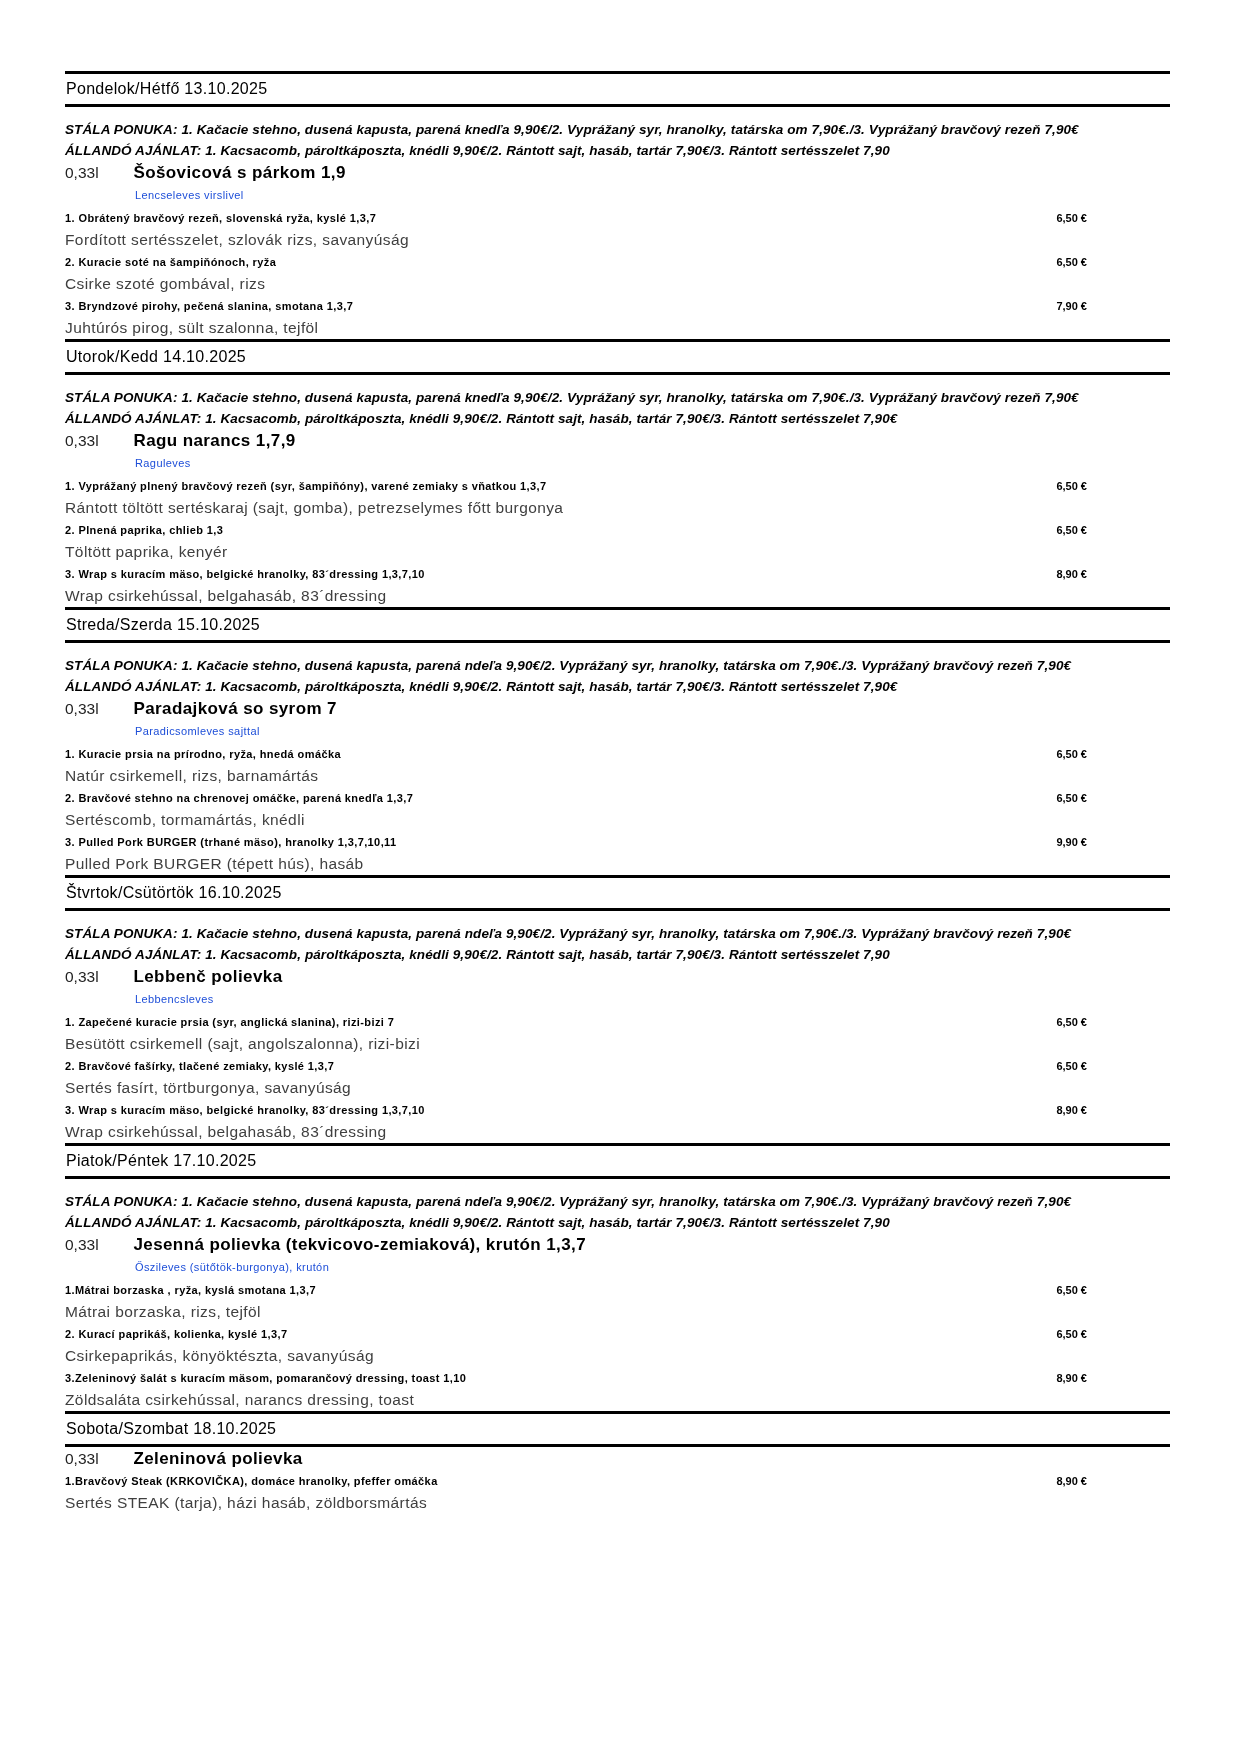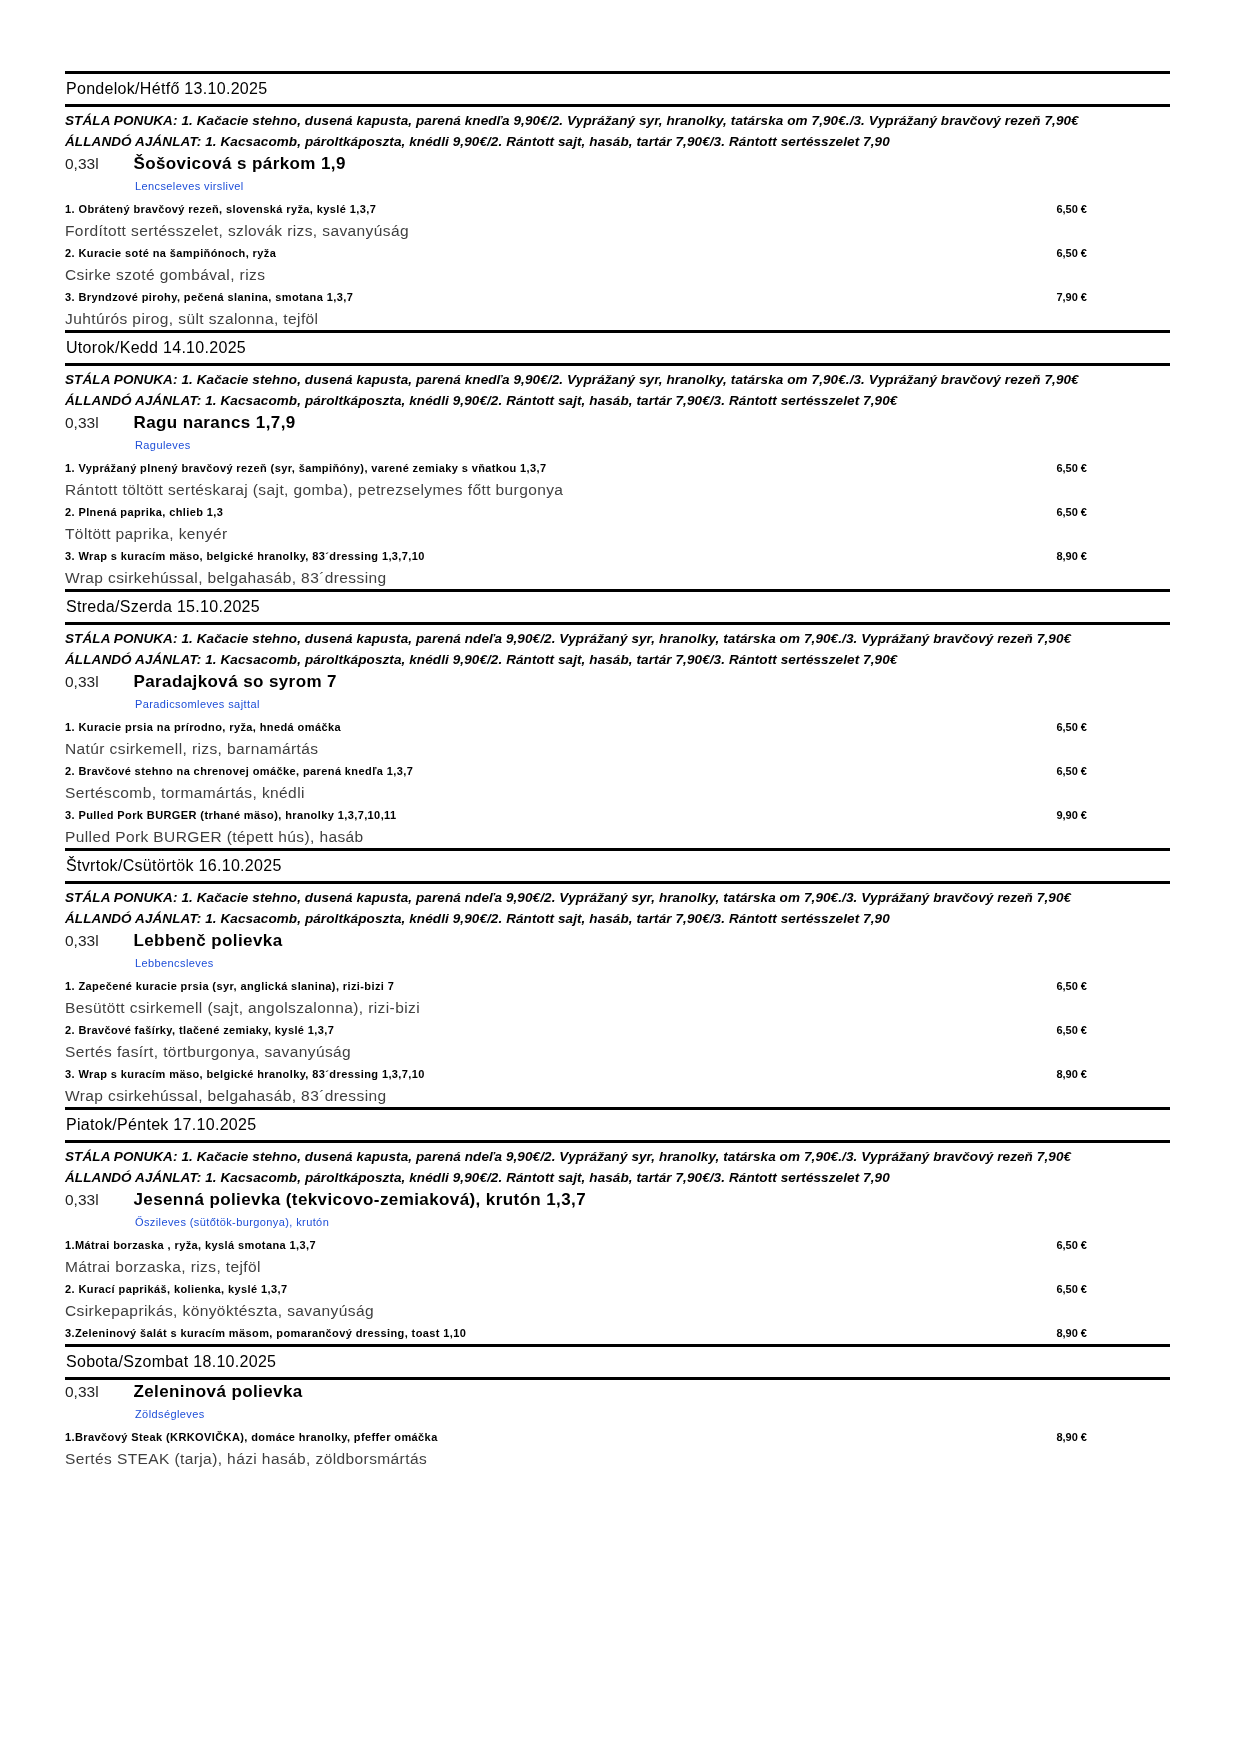--- a/index.html
+++ b/index.html
@@ -30,21 +30,21 @@
     letter-spacing: 0.3px;
   }
   .offer {
     font-style: italic;
     font-weight: bold;
     font-size: 13.5px;
     line-height: 21px;
     letter-spacing: 0.1px;
     white-space: nowrap;
   }
-  .offer.sk { margin-top: 3px; }
+  .offer.sk { margin-top: 12px; }
   .soup-row {
     line-height: 23px;
     margin-top: 0;
   }
   .vol {
     display: inline-block;
     width: 64px;
     font-size: 15.5px;
     color: #222;
   }
@@ -209,29 +209,29 @@
     <div class="item-trans">Mátrai borzaska, rizs, tejföl</div>
     <div class="item">
       <div class="item-name">2. Kurací paprikáš, kolienka, kyslé 1,3,7</div>
       <div class="item-price">6,50 €</div>
     </div>
     <div class="item-trans">Csirkepaprikás, könyöktészta, savanyúság</div>
     <div class="item">
       <div class="item-name">3.Zeleninový šalát s kuracím mäsom, pomarančový dressing, toast 1,10</div>
       <div class="item-price">8,90 €</div>
     </div>
+    <div class="item-trans">Zöldsaláta csirkehússal, narancs dressing, toast</div>
   </section>
 
   <section class="day">
     <div class="day-header">Sobota/Szombat 18.10.2025</div>
     <div class="soup-row">
       <span class="vol">0,33l</span>
       <span class="soup-name">Zeleninová polievka</span>
     </div>
-    <div class="soup-trans">Zöldségleves</div>
     <div class="item">
       <div class="item-name">1.Bravčový Steak (KRKOVIČKA), domáce hranolky, pfeffer omáčka</div>
       <div class="item-price">8,90 €</div>
     </div>
     <div class="item-trans">Sertés STEAK (tarja), házi hasáb, zöldborsmártás</div>
   </section>
 
 </div>
 
 </body></html>

